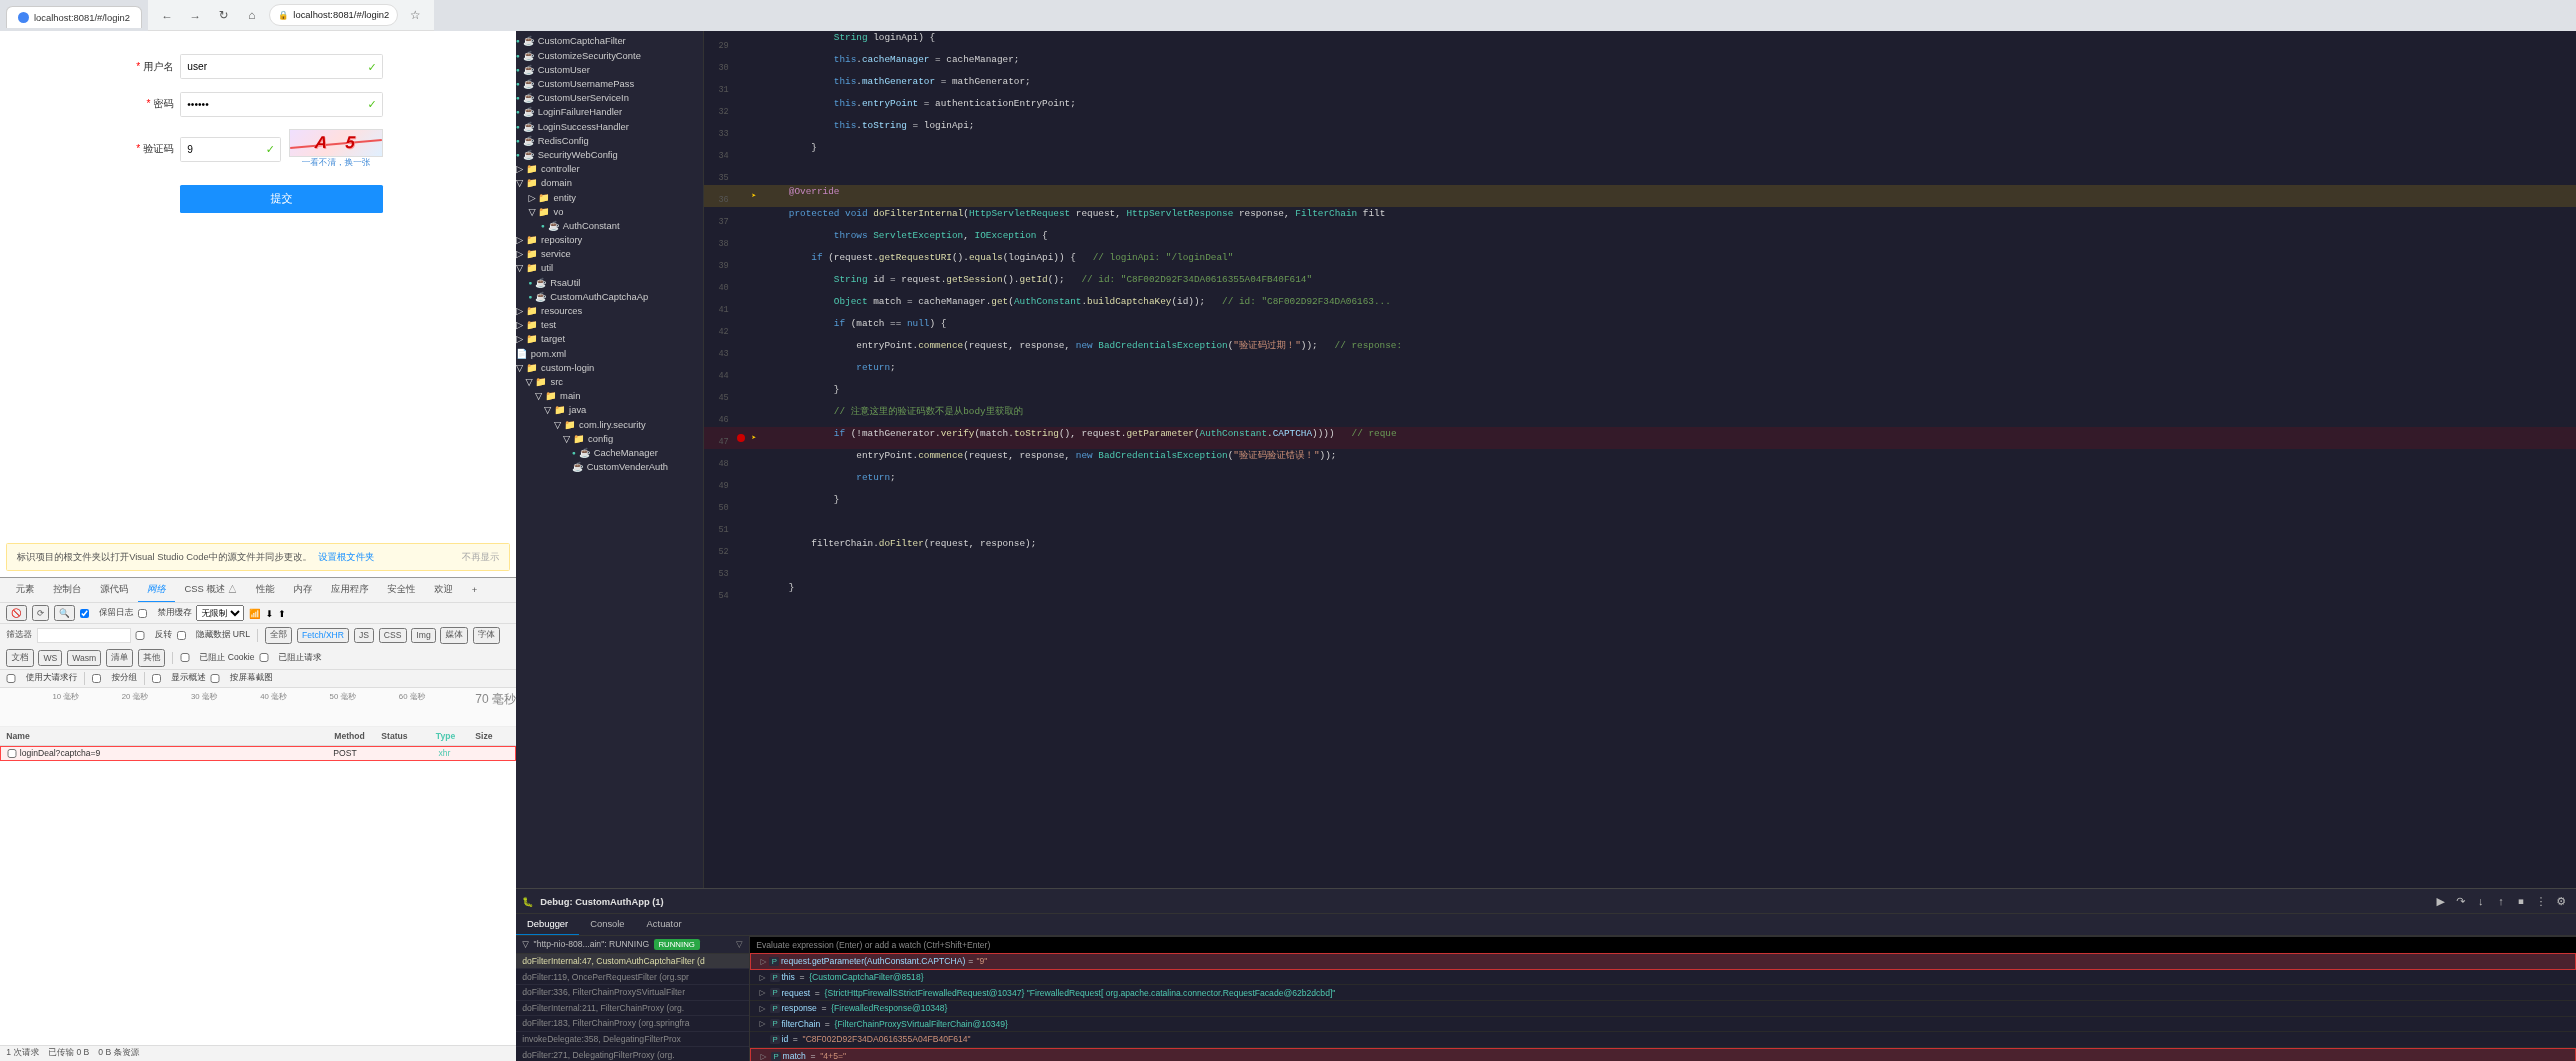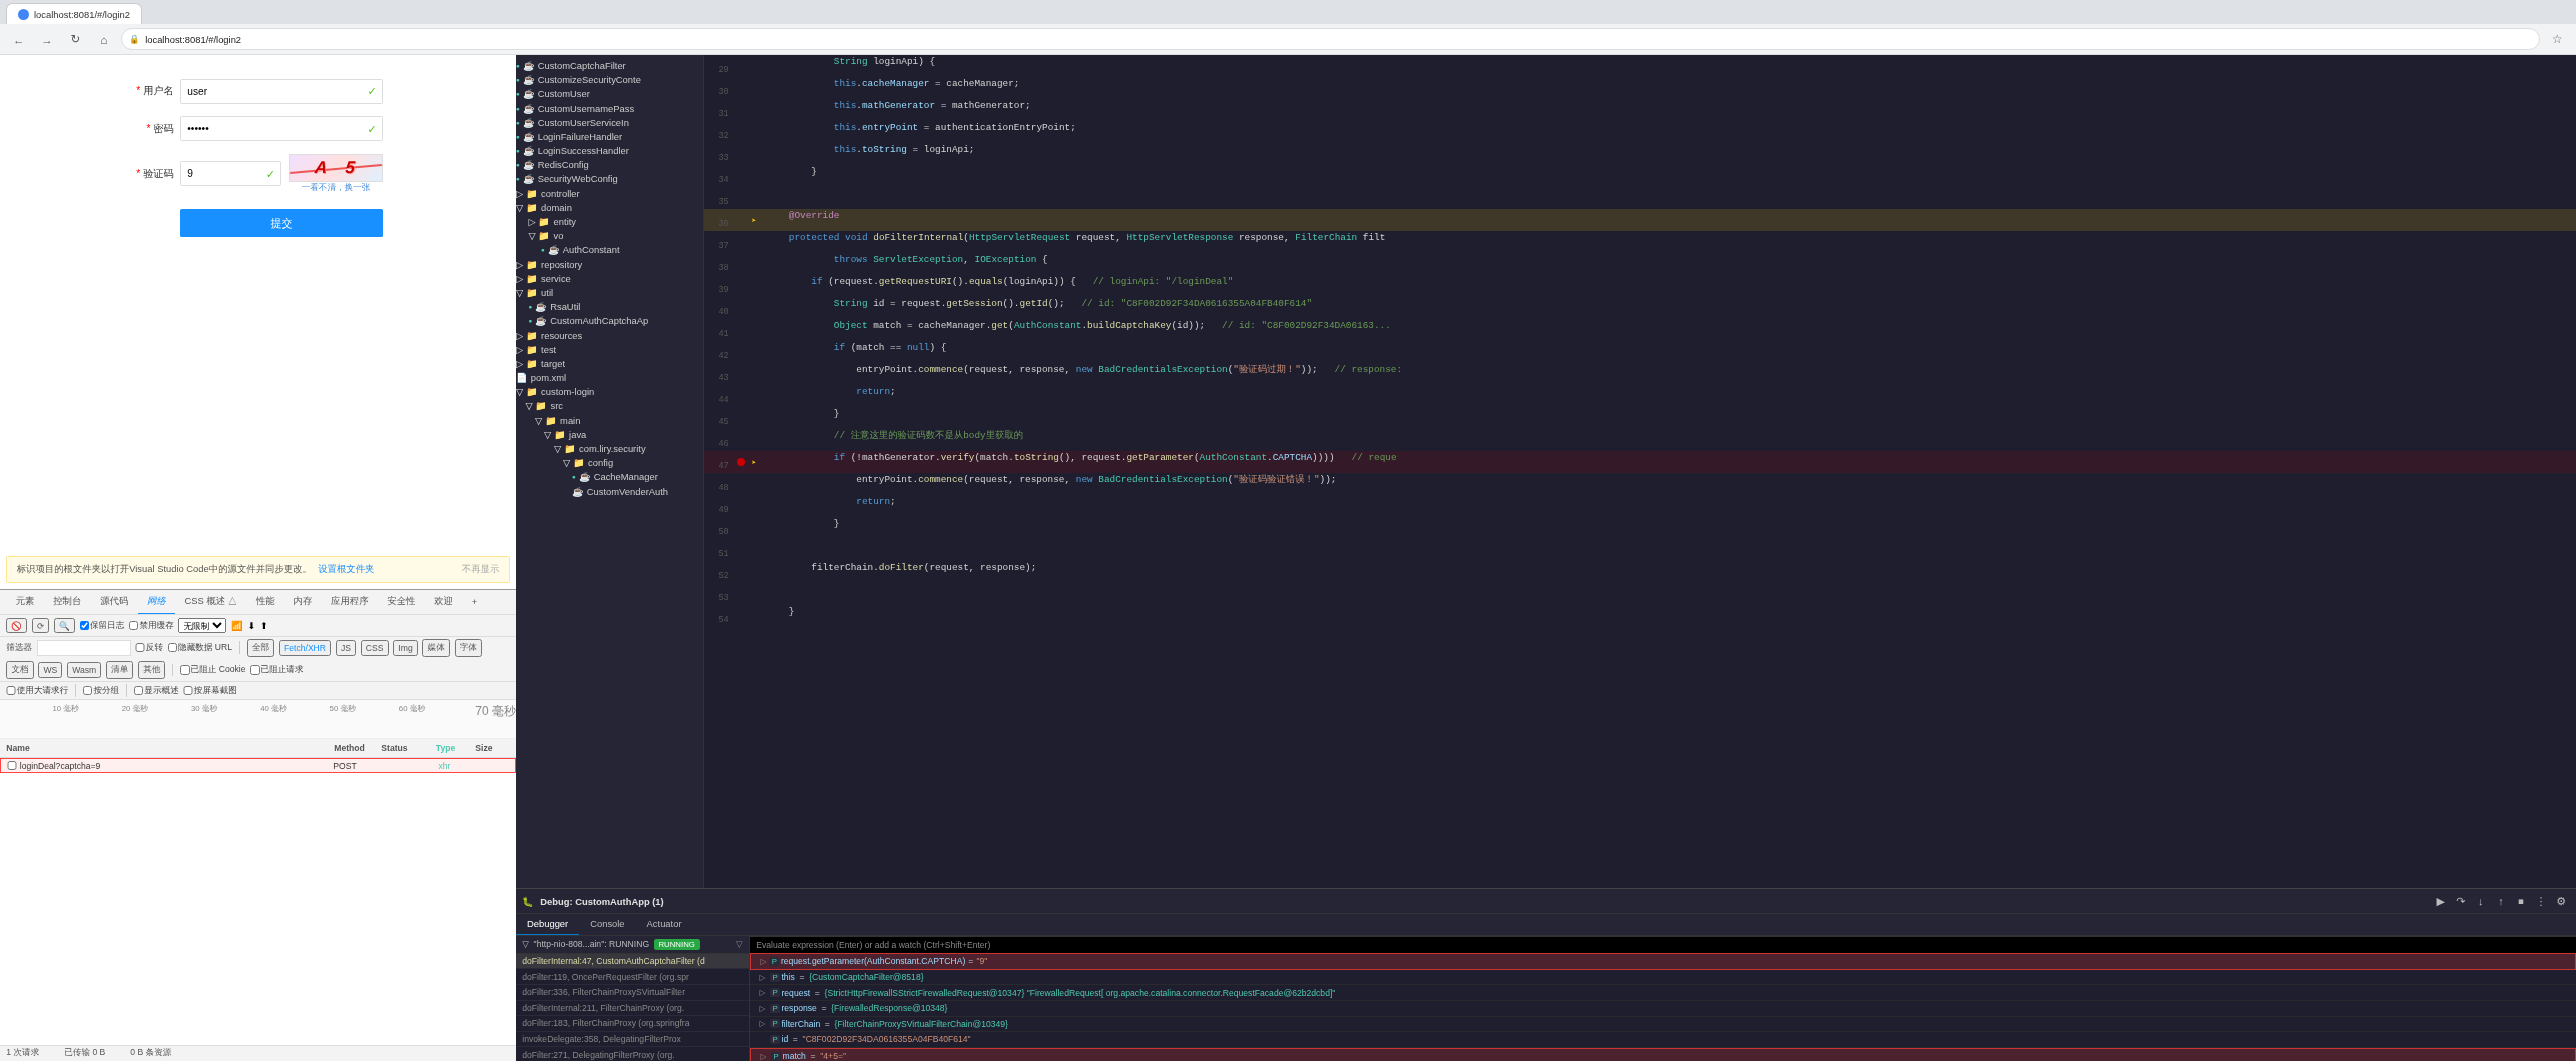--- a/index.html
+++ b/index.html
@@ -1,19 +1,19 @@
 <!DOCTYPE html>
 <html style="font-size:12.5px"><head>
   <meta charset="utf-8">
   <style>
     * { margin: 0; padding: 0; box-sizing: border-box; }
     body { font-family: 'Segoe UI', Arial, sans-serif; font-size: 10.2px; background: #f0f0f0; display: flex; flex-direction: column; height: 100vh; overflow: hidden; }
 
     
-    .browser-chrome { background: #dee1e6; display: flex; flex-direction: column; flex-shrink: 0; }
+    .browser-chrome { background: #dee1e6; display: flex; flex-shrink: 0; }
     .browser-tab-bar { display: flex; align-items: center; padding: 3.1px 6.3px 0; gap: 3.1px; background: #dee1e6; }
     .browser-tab { background: #ffffff; padding: 4.7px 11px; border-radius: 6.3px 6.3px 0 0; font-size: 9.4px; color: #333; display: flex; align-items: center; gap: 4.7px; border: 0.8px solid #ccc; border-bottom: none; }
     .browser-tab .favicon { width: 11px; height: 11px; background: #4285f4; border-radius: 50%; display: inline-block; }
     .browser-nav-bar { background: #f1f3f4; display: flex; align-items: center; padding: 3.9px 7.8px; gap: 6.3px; border-bottom: 0.8px solid #ddd; }
     .nav-btn { width: 22px; height: 22px; border-radius: 50%; border: none; background: transparent; cursor: pointer; display: flex; align-items: center; justify-content: center; color: #555; font-size: 11.7px; }
     .address-bar { flex: 1; height: 22px; border: 0.8px solid #ddd; border-radius: 11px; background: #fff; display: flex; align-items: center; padding: 0 7.8px; font-size: 9.4px; color: #444; gap: 4.7px; }
     .address-bar .lock { color: #888; font-size: 8.6px; }
     .address-text { font-size: 9.4px; color: #222; }
 
     
@@ -45,38 +45,38 @@
 
     
     .devtools-panel { flex: 1; display: flex; flex-direction: column; background: #fff; border-top: 1.6px solid #999; overflow: hidden; }
     .devtools-tabs { display: flex; align-items: center; background: #f3f3f3; border-bottom: 0.8px solid #ddd; padding: 0 6.3px; gap: 0; flex-shrink: 0; height: 25px; }
     .devtools-tab { padding: 0 9.4px; height: 100%; display: flex; align-items: center; font-size: 9.4px; color: #555; cursor: pointer; border-bottom: 1.6px solid transparent; }
     .devtools-tab.active { border-bottom: 1.6px solid #1890ff; color: #1890ff; font-style: italic; }
     .devtools-toolbar { background: #f3f3f3; border-bottom: 0.8px solid #ddd; display: flex; align-items: center; padding: 2.3px 6.3px; gap: 4.7px; flex-shrink: 0; flex-wrap: wrap; }
     .devtools-toolbar-btn { font-size: 8.6px; color: #555; cursor: pointer; padding: 0.8px 3.1px; }
     .devtools-toolbar select { font-size: 8.6px; height: 15.6px; }
     .devtools-toolbar-sep { width: 0.8px; height: 12.5px; background: #ccc; margin: 0 2.3px; }
-    .checkbox-label { display: flex; align-items: center; gap: 1px; font-size: 8.6px; color: #444; cursor: pointer; white-space: nowrap; }
+    .checkbox-label { display: flex; align-items: center; gap: 10px; font-size: 8.6px; color: #444; cursor: pointer; white-space: nowrap; }
     .checkbox-label input { width: 9.4px; height: 9.4px; }
 
     
     .network-timeline { background: #fafafa; border-bottom: 0.8px solid #eee; height: 39px; display: flex; align-items: center; overflow: hidden; position: relative; flex-shrink: 0; }
     .timeline-chart { flex: 1; height: 100%; position: relative; }
     .timeline-labels { display: flex; position: absolute; top: 3.1px; left: 0; right: 0; }
     .network-request-list { flex: 1; overflow: auto; }
     .network-list-header { display: flex; background: #f3f3f3; border-bottom: 0.8px solid #ddd; font-size: 8.6px; color: #555; font-weight: 600; padding: 2.3px 0; flex-shrink: 0; }
     .network-col { padding: 1.6px 6.3px; white-space: nowrap; overflow: hidden; text-overflow: ellipsis; }
     .network-col.name { flex: 2; min-width: 94px; }
     .network-col.method { width: 47px; }
     .network-col.status { width: 47px; }
     .network-col.type { width: 47px; text-align: center; }
     .network-col.size { width: 47px; }
     .network-row { display: flex; border-bottom: 0.8px solid #f0f0f0; font-size: 8.6px; color: #333; }
     .network-row.highlighted { background: #fff0f0; border: 0.8px solid #ff4444; }
-    .status-bar { background: #f3f3f3; border-top: 0.8px solid #ddd; padding: 1.6px 6.3px; font-size: 8.6px; color: #555; display: flex; gap: 25px; flex-shrink: 0; }
+    .status-bar { background: #f3f3f3; border-top: 0.8px solid #ddd; padding: 1.6px 6.3px; font-size: 8.6px; color: #555; display: flex; gap: 9px; flex-shrink: 0; }
 
     
     .ide-panel { flex: 1; display: flex; flex-direction: column; background: #1e1e2e; overflow: hidden; }
     .ide-top { display: flex; flex: 1; overflow: hidden; }
     .file-tree { width: 188px; flex-shrink: 0; background: #252535; border-right: 0.8px solid #333; overflow-y: auto; padding: 3.1px 0; }
     .file-tree-item { padding: 1.6px 6.3px 1.6px 0; font-size: 9.4px; color: #ccc; cursor: pointer; display: flex; align-items: center; gap: 3.1px; white-space: nowrap; }
     .folder-icon { color: #dcb862; }
     .java-icon { color: #e88c30; }
     .xml-icon { color: #e06c75; }
     .green-dot { color: #4ec9b0; font-size: 6.3px; }

